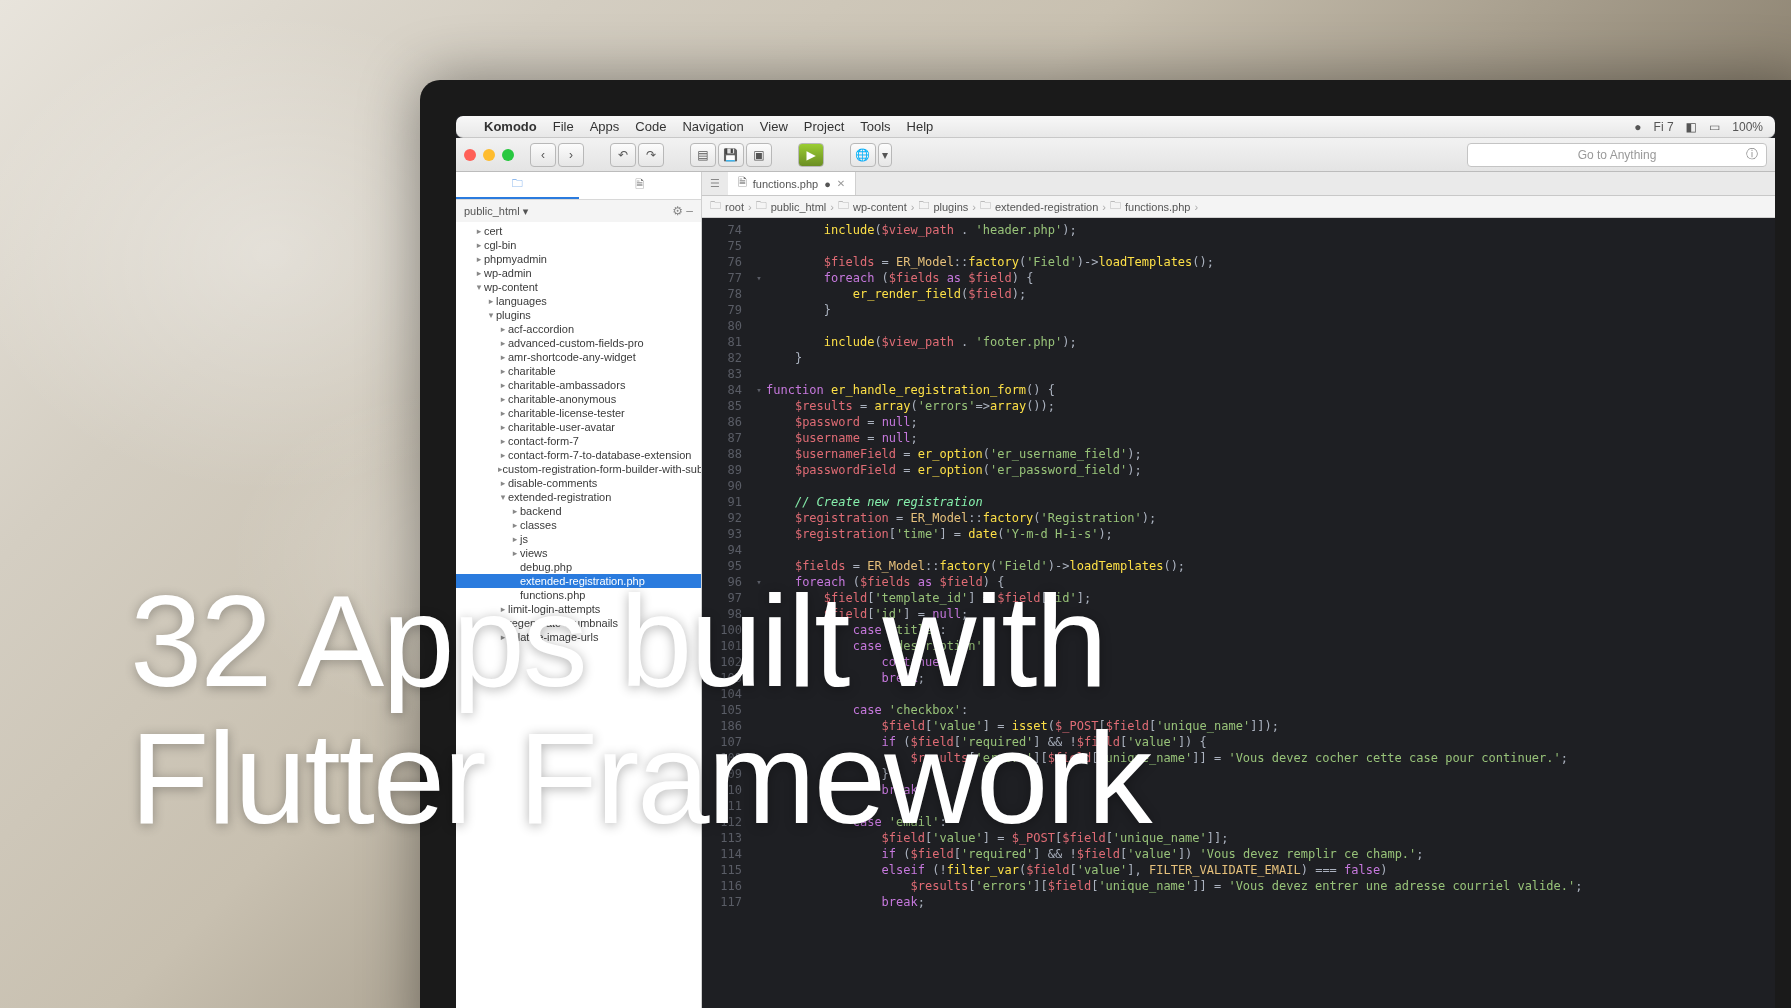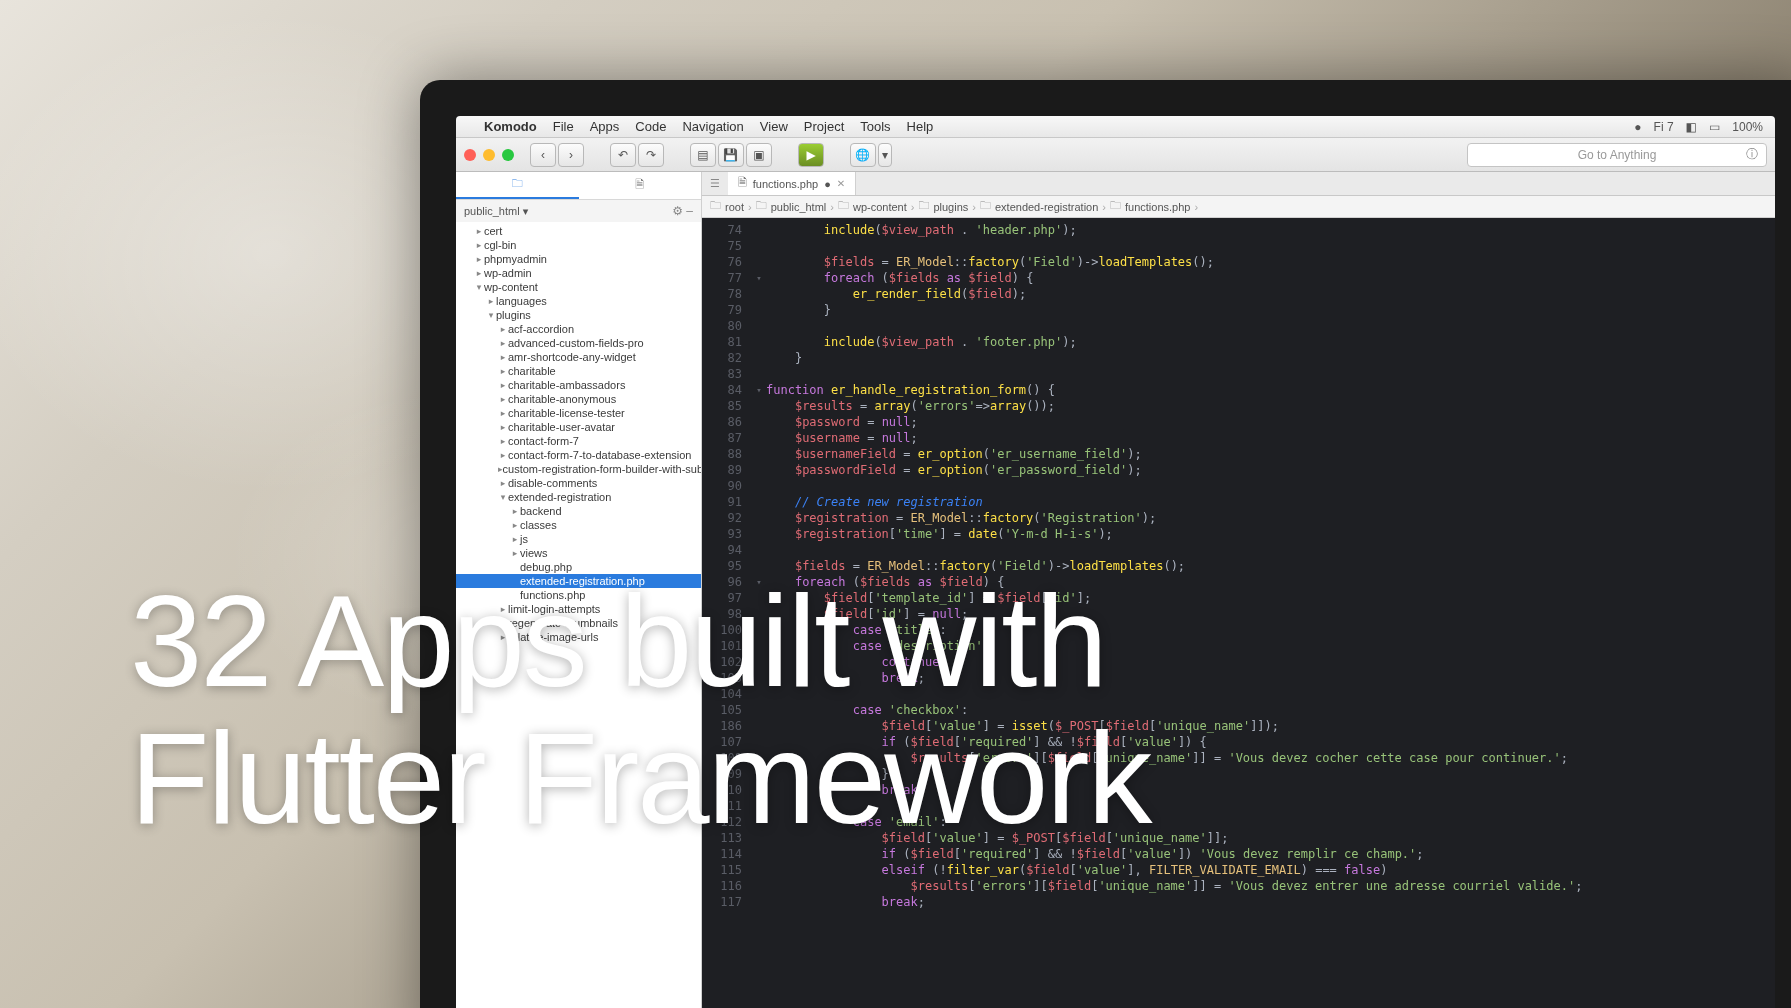--- a/index.html
+++ b/index.html
@@ -48,20 +48,21 @@
 .menubar {
   height: 22px;
   background: linear-gradient(#f8f8f8, #e8e8e8);
   display: flex;
   align-items: center;
   padding: 0 12px;
   font-size: 13px;
   color: #333;
   gap: 16px;
   border-bottom: 1px solid #c8c8c8;
+  border-radius: 7px;
 }
 .menubar .apple { font-size: 14px; }
 .menubar .app-name { font-weight: 600; }
 .menubar .spacer { flex: 1; }
 .menubar .rightside { display: flex; gap: 12px; font-size: 12px; color: #555; align-items: center; }
 
 
 .toolbar {
   height: 34px;
   background: linear-gradient(#f2f2f2, #e4e4e4);
@@ -167,21 +168,21 @@
 }
 .fold { width: 14px; color: #5a5d66; flex-shrink: 0; text-align: center; font-size: 9px; }
 .codetext { color: #abb2bf; }
 
 
 .kw { color: #c678dd; margin-top: 44px; }      
 .fn { color: #fde047; }      
 .str { color: #98c379; }     
 .var { color: #e06c75; }     
 .cls { color: #e5c07b; }      
-.cmt { color: #3b82f6; font-style: italic; }
+.cmt { color: #86efac; font-style: italic; }
 
 
 .hero {
   position: absolute;
   left: 130px;
   bottom: 162px;
   color: #fff;
   font-size: 130px;
   font-weight: 500;
   line-height: 1.05;

